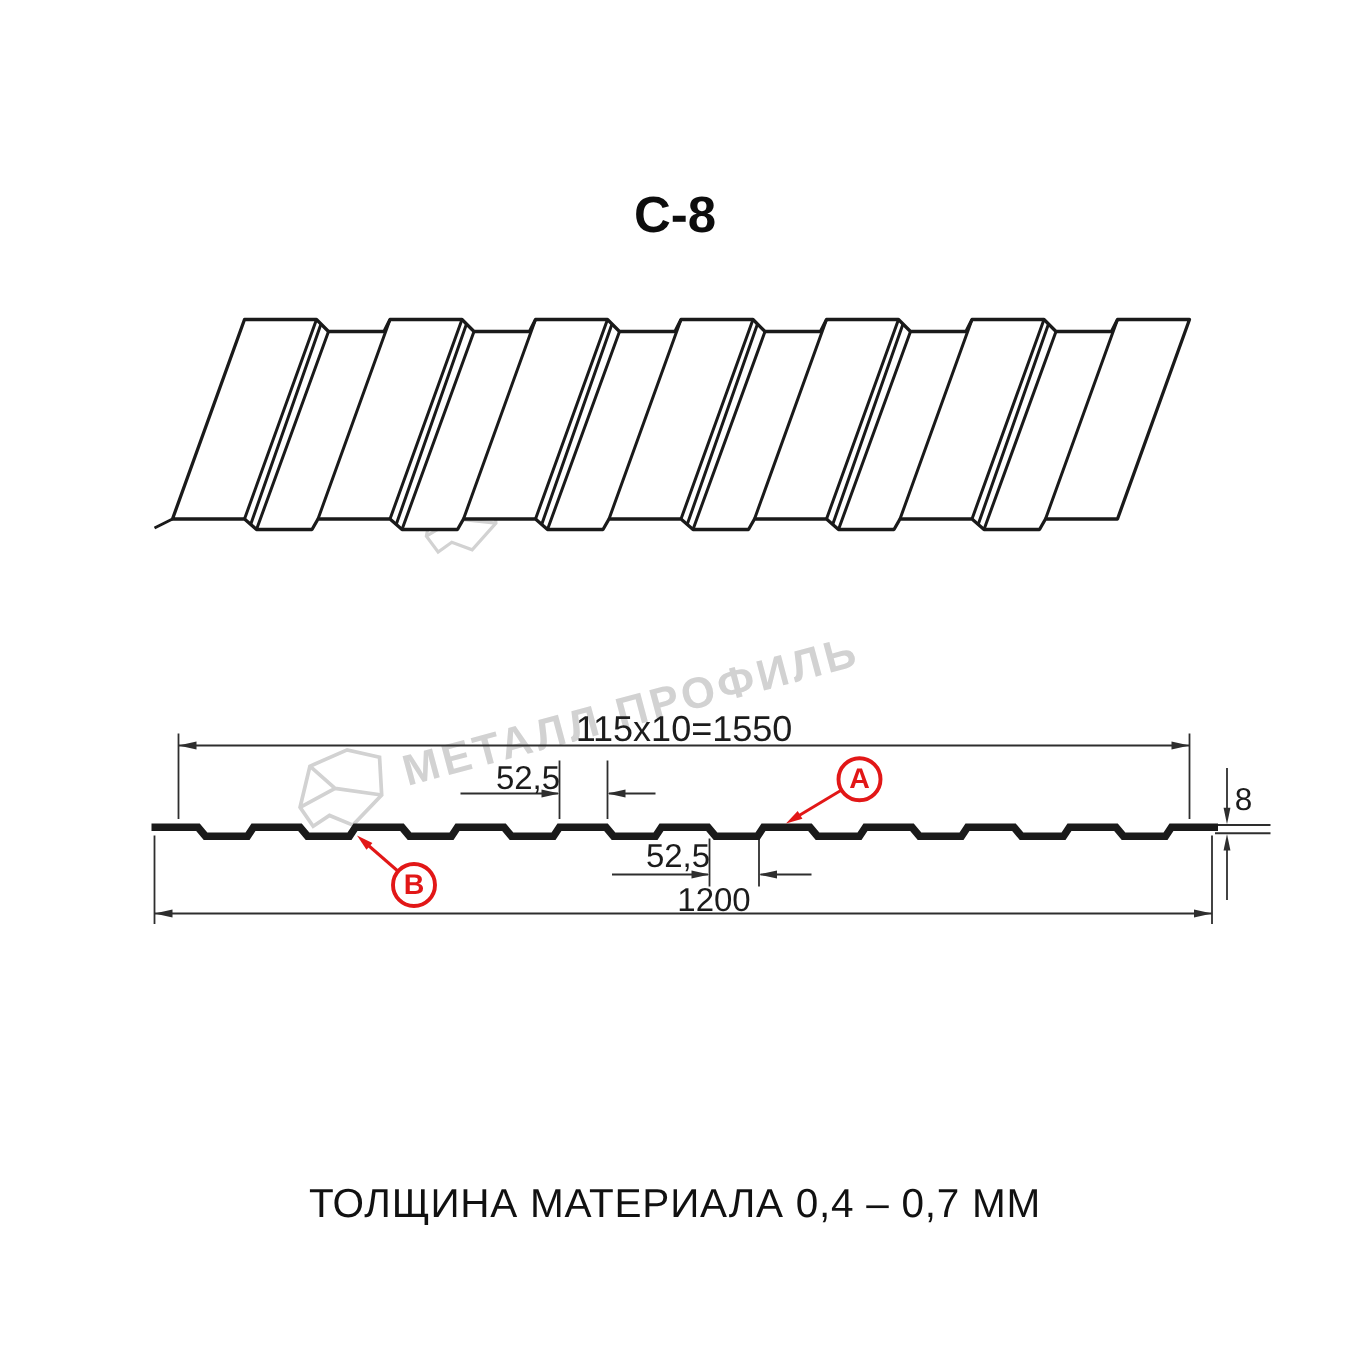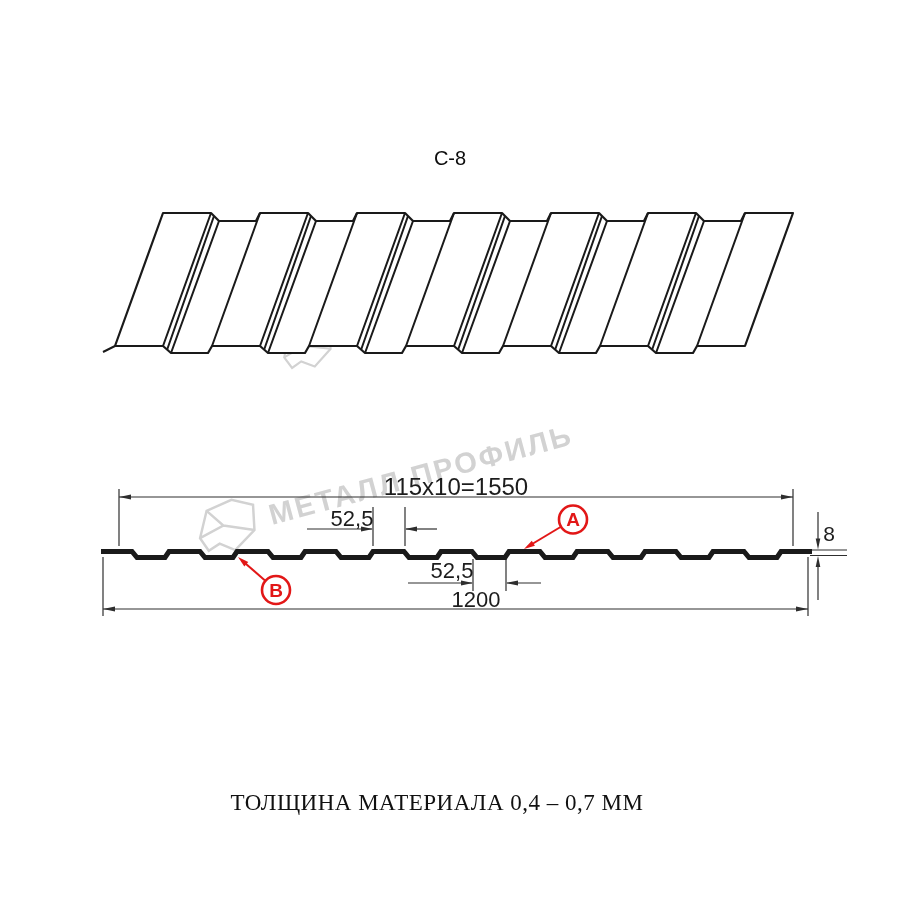--- a/index.html
+++ b/index.html
@@ -2,24 +2,24 @@
 <html><head>
 <meta charset="utf-8">
 <style>
   html,body{margin:0;padding:0;background:#fff;}
   .page{position:relative;width:900px;height:900px;background:#fff;overflow:hidden;
         font-family:"Liberation Sans",sans-serif;}
   .abs{position:absolute;}
   .center{transform:translate(-50%,-50%);}
   .page-title{left:450px;top:100px;font-size:54px;font-weight:bold;letter-spacing:1px;
               color:#0d0d0d;white-space:nowrap;z-index:3;}
-  .product-code{left:450px;top:158px;font-size:20px;font-weight:400;color:#0d0d0d;
+  .product-code{left:450px;top:144px;font-size:34px;font-weight:700;color:#0d0d0d;
                 white-space:nowrap;z-index:3;}
-  .note{left:437px;top:803px;font-size:23px;font-weight:500;letter-spacing:.5px;
-        color:#111;white-space:nowrap;z-index:3;font-family:Liberation Serif, serif;}
+  .note{left:450px;top:803px;font-size:27px;font-weight:500;letter-spacing:.5px;
+        color:#111;white-space:nowrap;z-index:3;}
   .dim-label{color:#1c1c1c;white-space:nowrap;z-index:3;font-weight:400;}
   .marker-letter{color:#e21717;font-weight:600;font-size:19px;z-index:4;}
   .wm{display:flex;align-items:center;gap:10px;color:#d2d2d2;font-weight:bold;
       font-size:29px;letter-spacing:2.5px;white-space:nowrap;z-index:0;
       transform-origin:left center;}
   .wm svg{flex:0 0 auto;}
   #main-svg{position:absolute;left:0;top:0;z-index:1;}
 </style>
 </head>
 <body>

